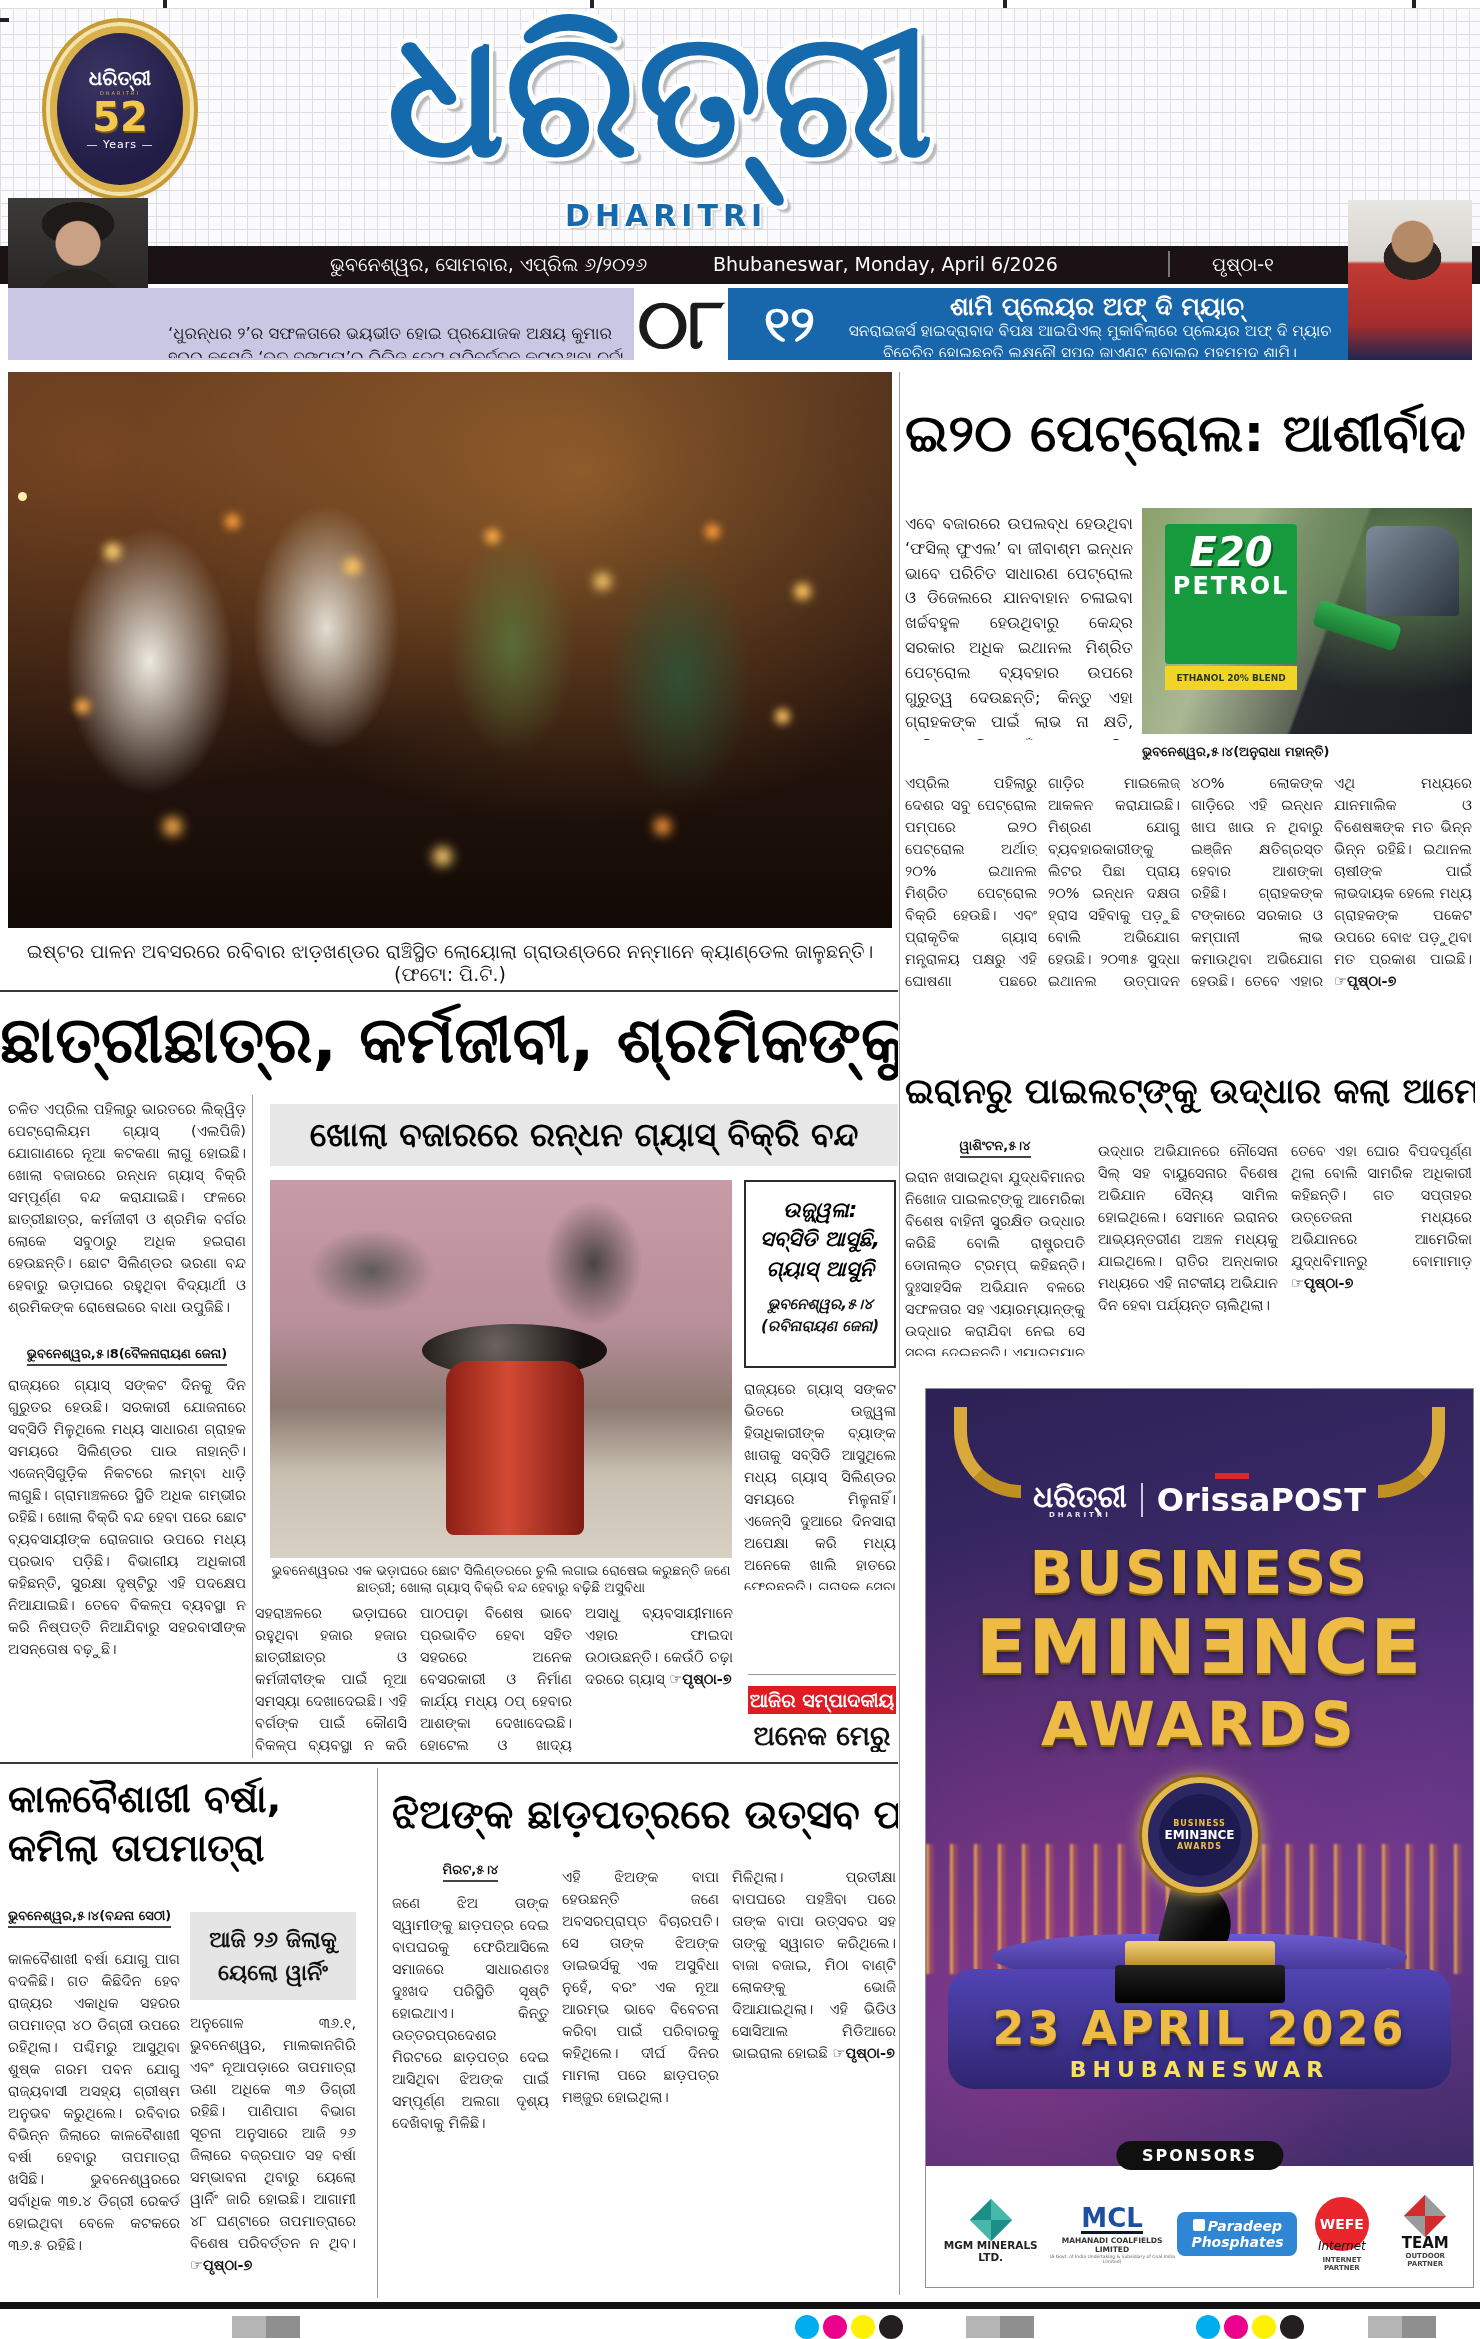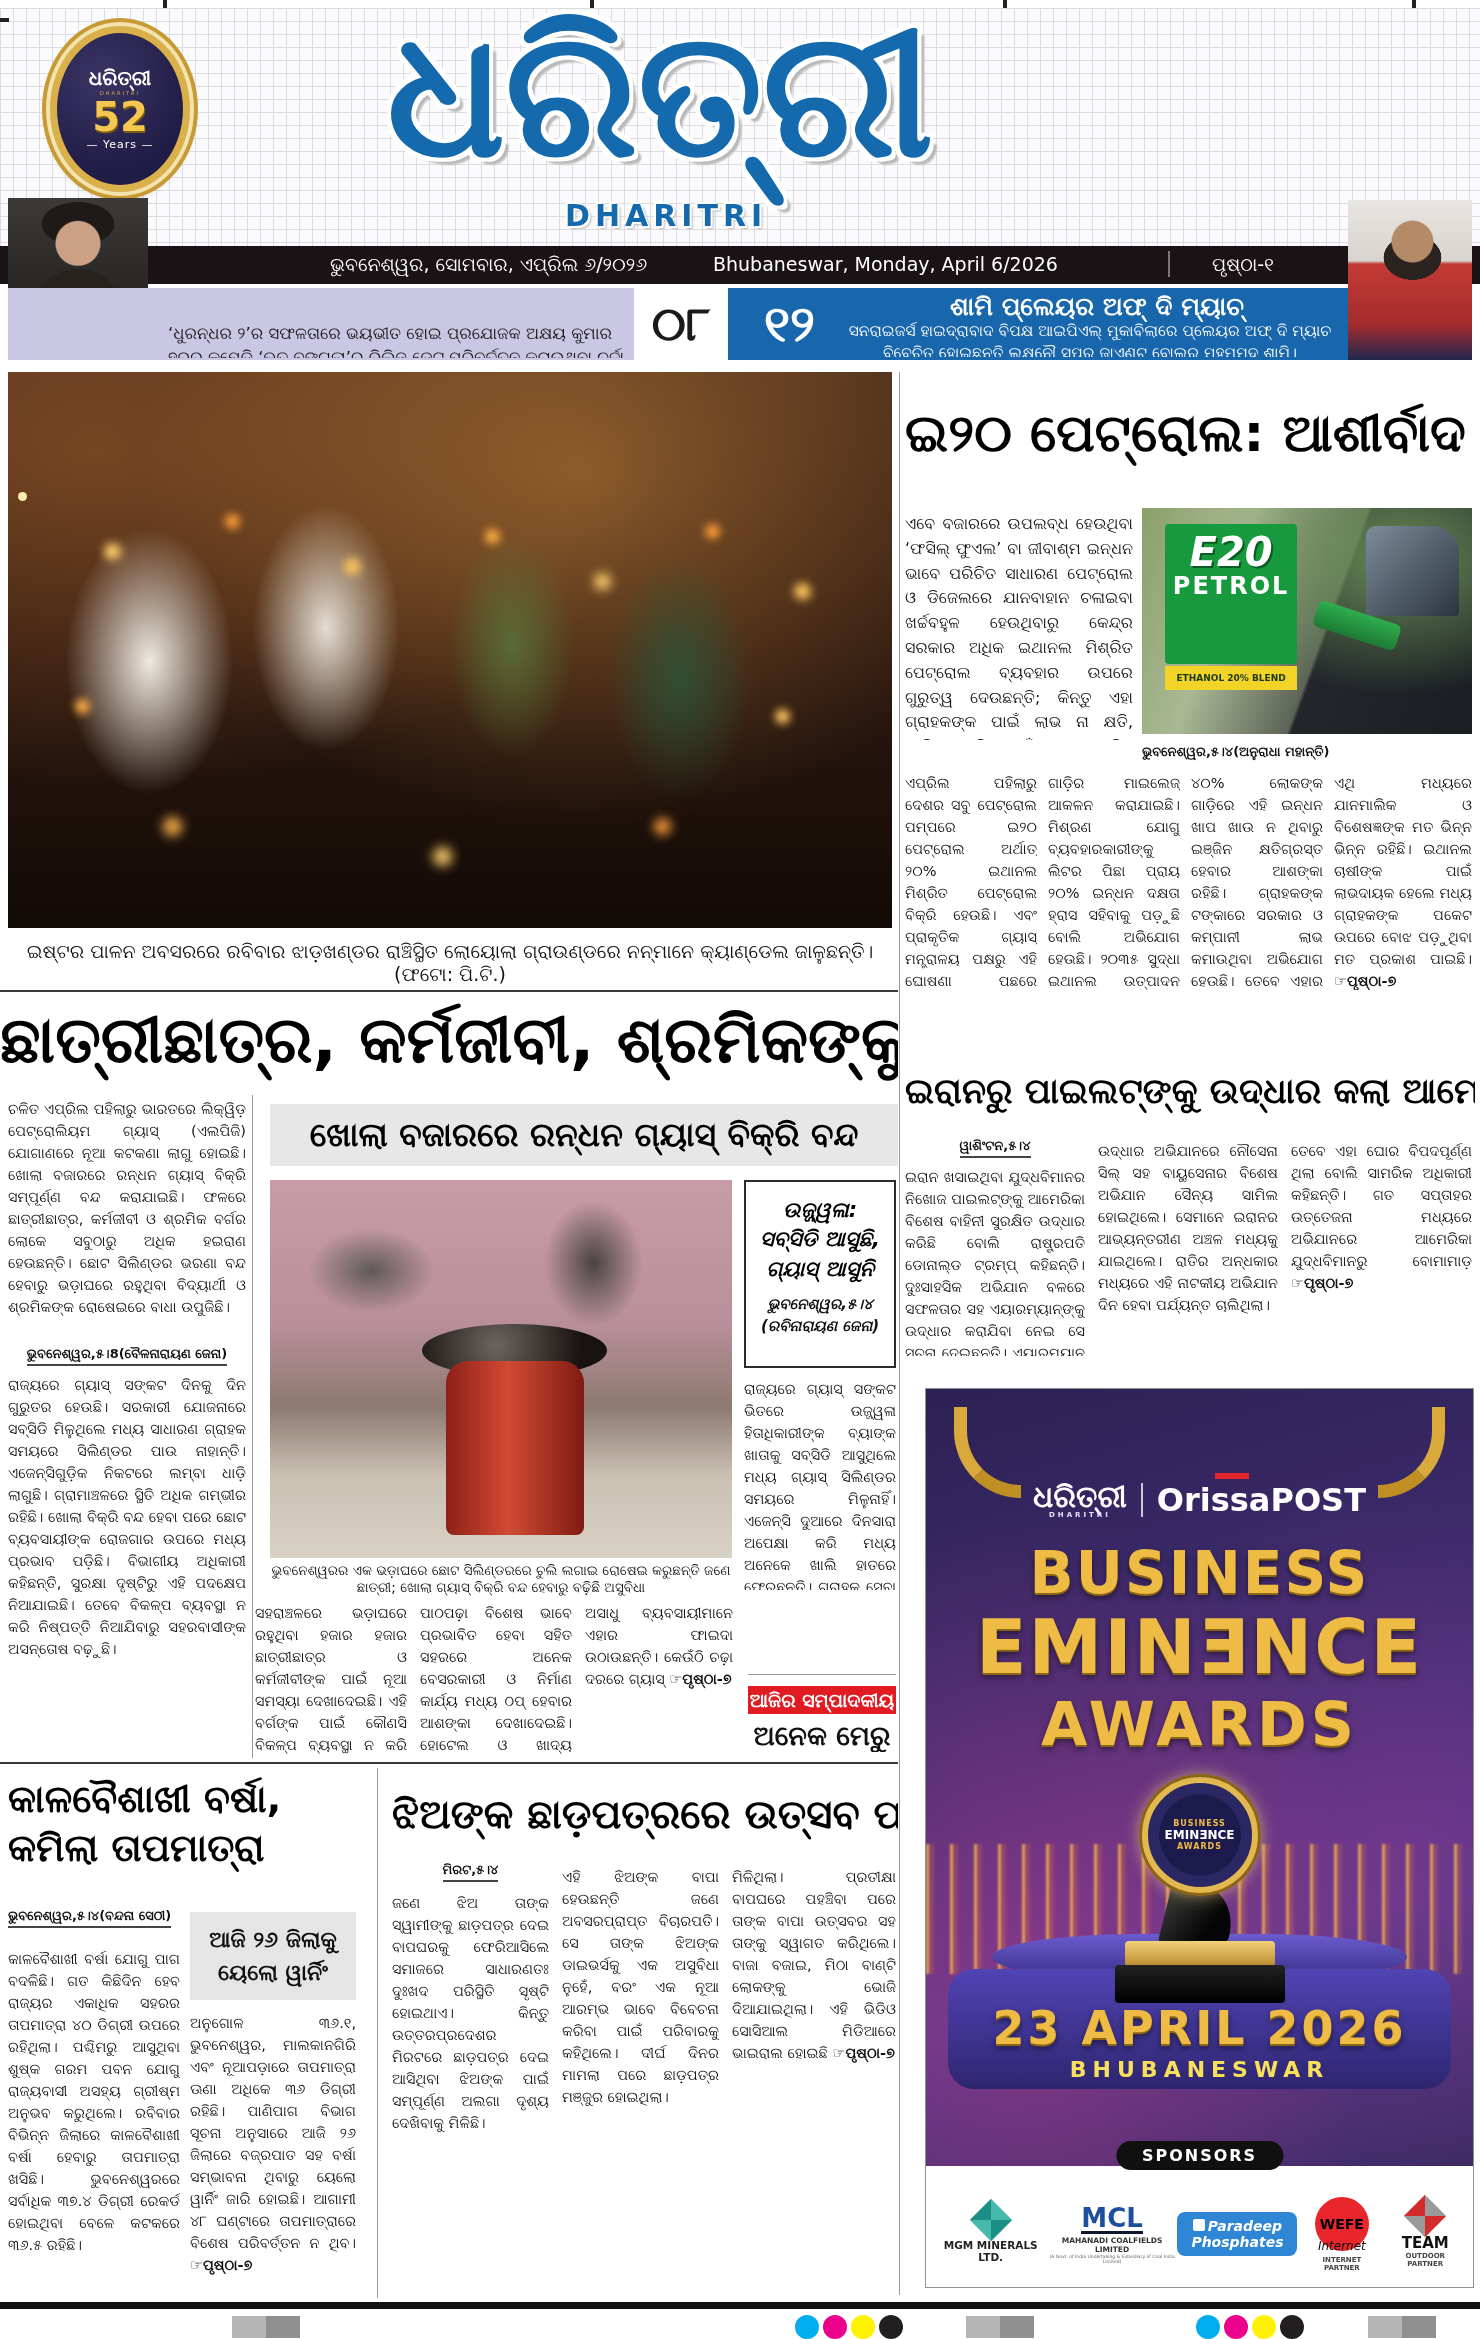--- a/index.html
+++ b/index.html
@@ -21,21 +21,21 @@
   .badge .b1{color:#fff;font-weight:800;font-size:20px;line-height:1;}
   .badge .b2{color:#d9b04a;font-size:5px;letter-spacing:2px;margin-top:2px;}
   .badge .b3{color:#f4c84f;font-weight:800;font-size:40px;line-height:1.05;text-shadow:1px 2px 0 #7a5b12;}
   .badge .b4{color:#fff;font-size:11px;letter-spacing:1px;}
   .datebar{background:#1b1216;color:#fff;font-size:19px;display:block;}
   .datebar span{position:absolute;top:7px;white-space:nowrap;}
   .photo{overflow:hidden;}
   .strip-left{background:#c9c7e3;}
   .strip-left .h{font-weight:800;font-size:26px;color:#0d0d0d;white-space:nowrap;overflow:hidden;}
   .strip-left .b{font-size:16.5px;color:#161616;line-height:1.45;}
-  .pageno{font-weight:800;font-size:47px;color:#1a1a1a;text-align:center;line-height:72px;white-space:nowrap;}
+  .pageno{font-weight:800;font-size:70px;color:#1a1a1a;text-align:center;line-height:72px;white-space:nowrap;}
   .strip-right{background:#1866ab;color:#fff;}
   .strip-right .num{font-weight:800;font-size:50px;color:#fff;line-height:72px;white-space:nowrap;}
   .strip-right .h{font-weight:800;font-size:25px;text-align:center;white-space:nowrap;overflow:hidden;}
   .strip-right .b{font-size:15.5px;text-align:center;line-height:1.4;}
   .caption{font-size:19px;text-align:center;color:#111;}
   .hl-xl{font-weight:800;font-size:64px;line-height:1.25;white-space:nowrap;overflow:hidden;color:#000;}
   .hl-lg{font-weight:800;font-size:52px;line-height:1.3;white-space:nowrap;overflow:hidden;color:#000;}
   .hl-md{font-weight:800;font-size:35px;line-height:1.25;white-space:nowrap;overflow:hidden;color:#000;}
   .hl-sm{font-weight:800;font-size:38px;line-height:1.3;white-space:nowrap;overflow:hidden;color:#000;}
   .subhead-box{background:#e7e7e7;font-weight:800;font-size:33px;text-align:center;color:#000;
@@ -330,21 +330,21 @@
         <div style="font-size:7.5px;font-weight:700;color:#333;margin-top:2px;">MAHANADI COALFIELDS LIMITED</div>
         <div style="font-size:4.5px;color:#666;">(A Govt. of India Undertaking &amp; Subsidiary of Coal India Limited)</div>
       </div>
       <div class="sp" style="width:120px;">
         <div style="background:#2e86d4;border-radius:8px;padding:6px 4px;color:#fff;font-weight:800;font-style:italic;font-size:14px;line-height:1.15;">
           <span style="display:inline-block;width:12px;height:12px;background:#fff;border-radius:2px;margin-right:3px;"></span><span>Paradeep</span><br>
           <span>Phosphates</span>
         </div>
       </div>
       <div class="sp" style="width:86px;">
-        <div style="width:54px;height:54px;border-radius:50%;background:#e8262b;color:#000000;font-weight:800;font-size:14px;line-height:54px;margin:0 auto;"><span>WEFE</span></div>
+        <div style="width:54px;height:54px;border-radius:50%;background:#e8262b;color:#ffffff;font-weight:800;font-size:14px;line-height:54px;margin:0 auto;"><span>WEFE</span></div>
         <div style="font-size:12px;font-style:italic;margin-top:-12px;color:#111;">Internet</div>
         <div style="font-size:7px;font-weight:700;color:#444;margin-top:3px;"><span>INTERNET</span><br><span>PARTNER</span></div>
       </div>
       <div class="sp" style="width:78px;">
         <div style="width:30px;height:30px;margin:0 auto 3px;background:
           conic-gradient(from 45deg,#d22b2b 0 25%,#9a9a9a 0 50%,#d22b2b 0 75%,#9a9a9a 0 100%);transform:rotate(45deg);"></div>
         <div class="nm" style="font-size:15px;color:#111;">TEAM</div>
         <div style="font-size:7px;font-weight:700;color:#444;"><span>OUTDOOR</span><br><span>PARTNER</span></div>
       </div>
     </div>

